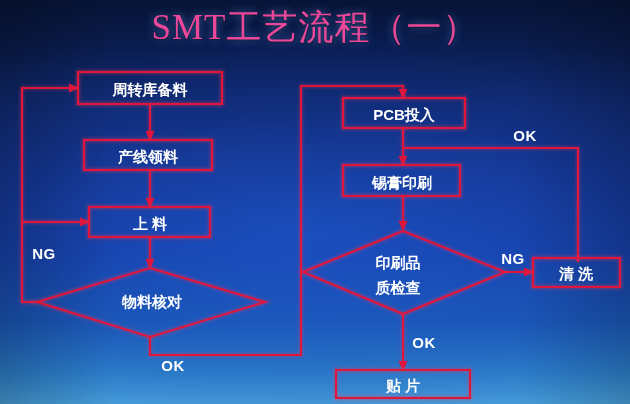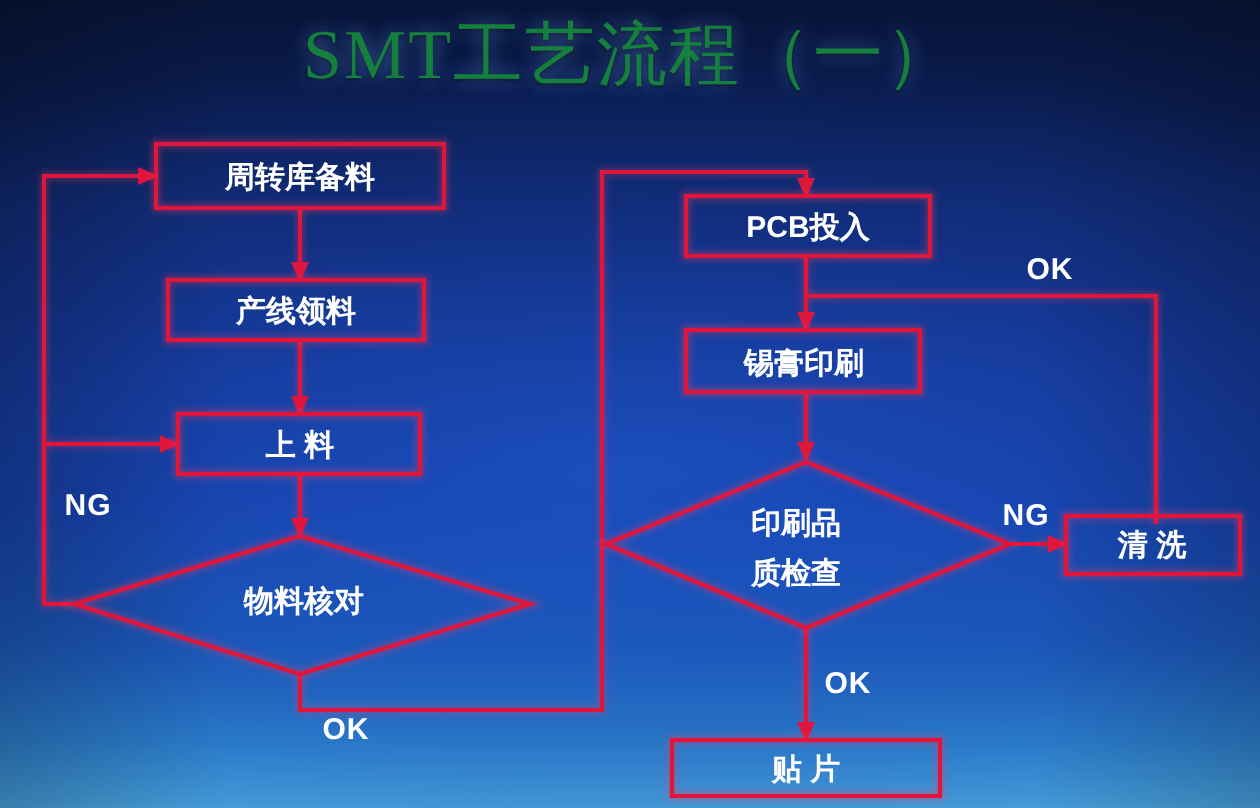--- a/index.html
+++ b/index.html
@@ -86,21 +86,21 @@
     text-anchor: middle;
     dominant-baseline: central;
     letter-spacing: 0.5px;
   }
   #title {
     position: absolute;
     left: 0;
     top: 4px;
     width: 630px;
     text-align: center;
-    color: #15803d;
+    color: #ec4899;
     font-family: "Liberation Serif", "DejaVu Serif", serif;
     font-size: 35px;
     letter-spacing: 1px;
     text-shadow: 0 0 9px rgba(120,170,255,0.55), 0 1px 2px rgba(0,0,0,0.6);
     white-space: nowrap;
   }
 </style>
 </head>
 <body>
 

